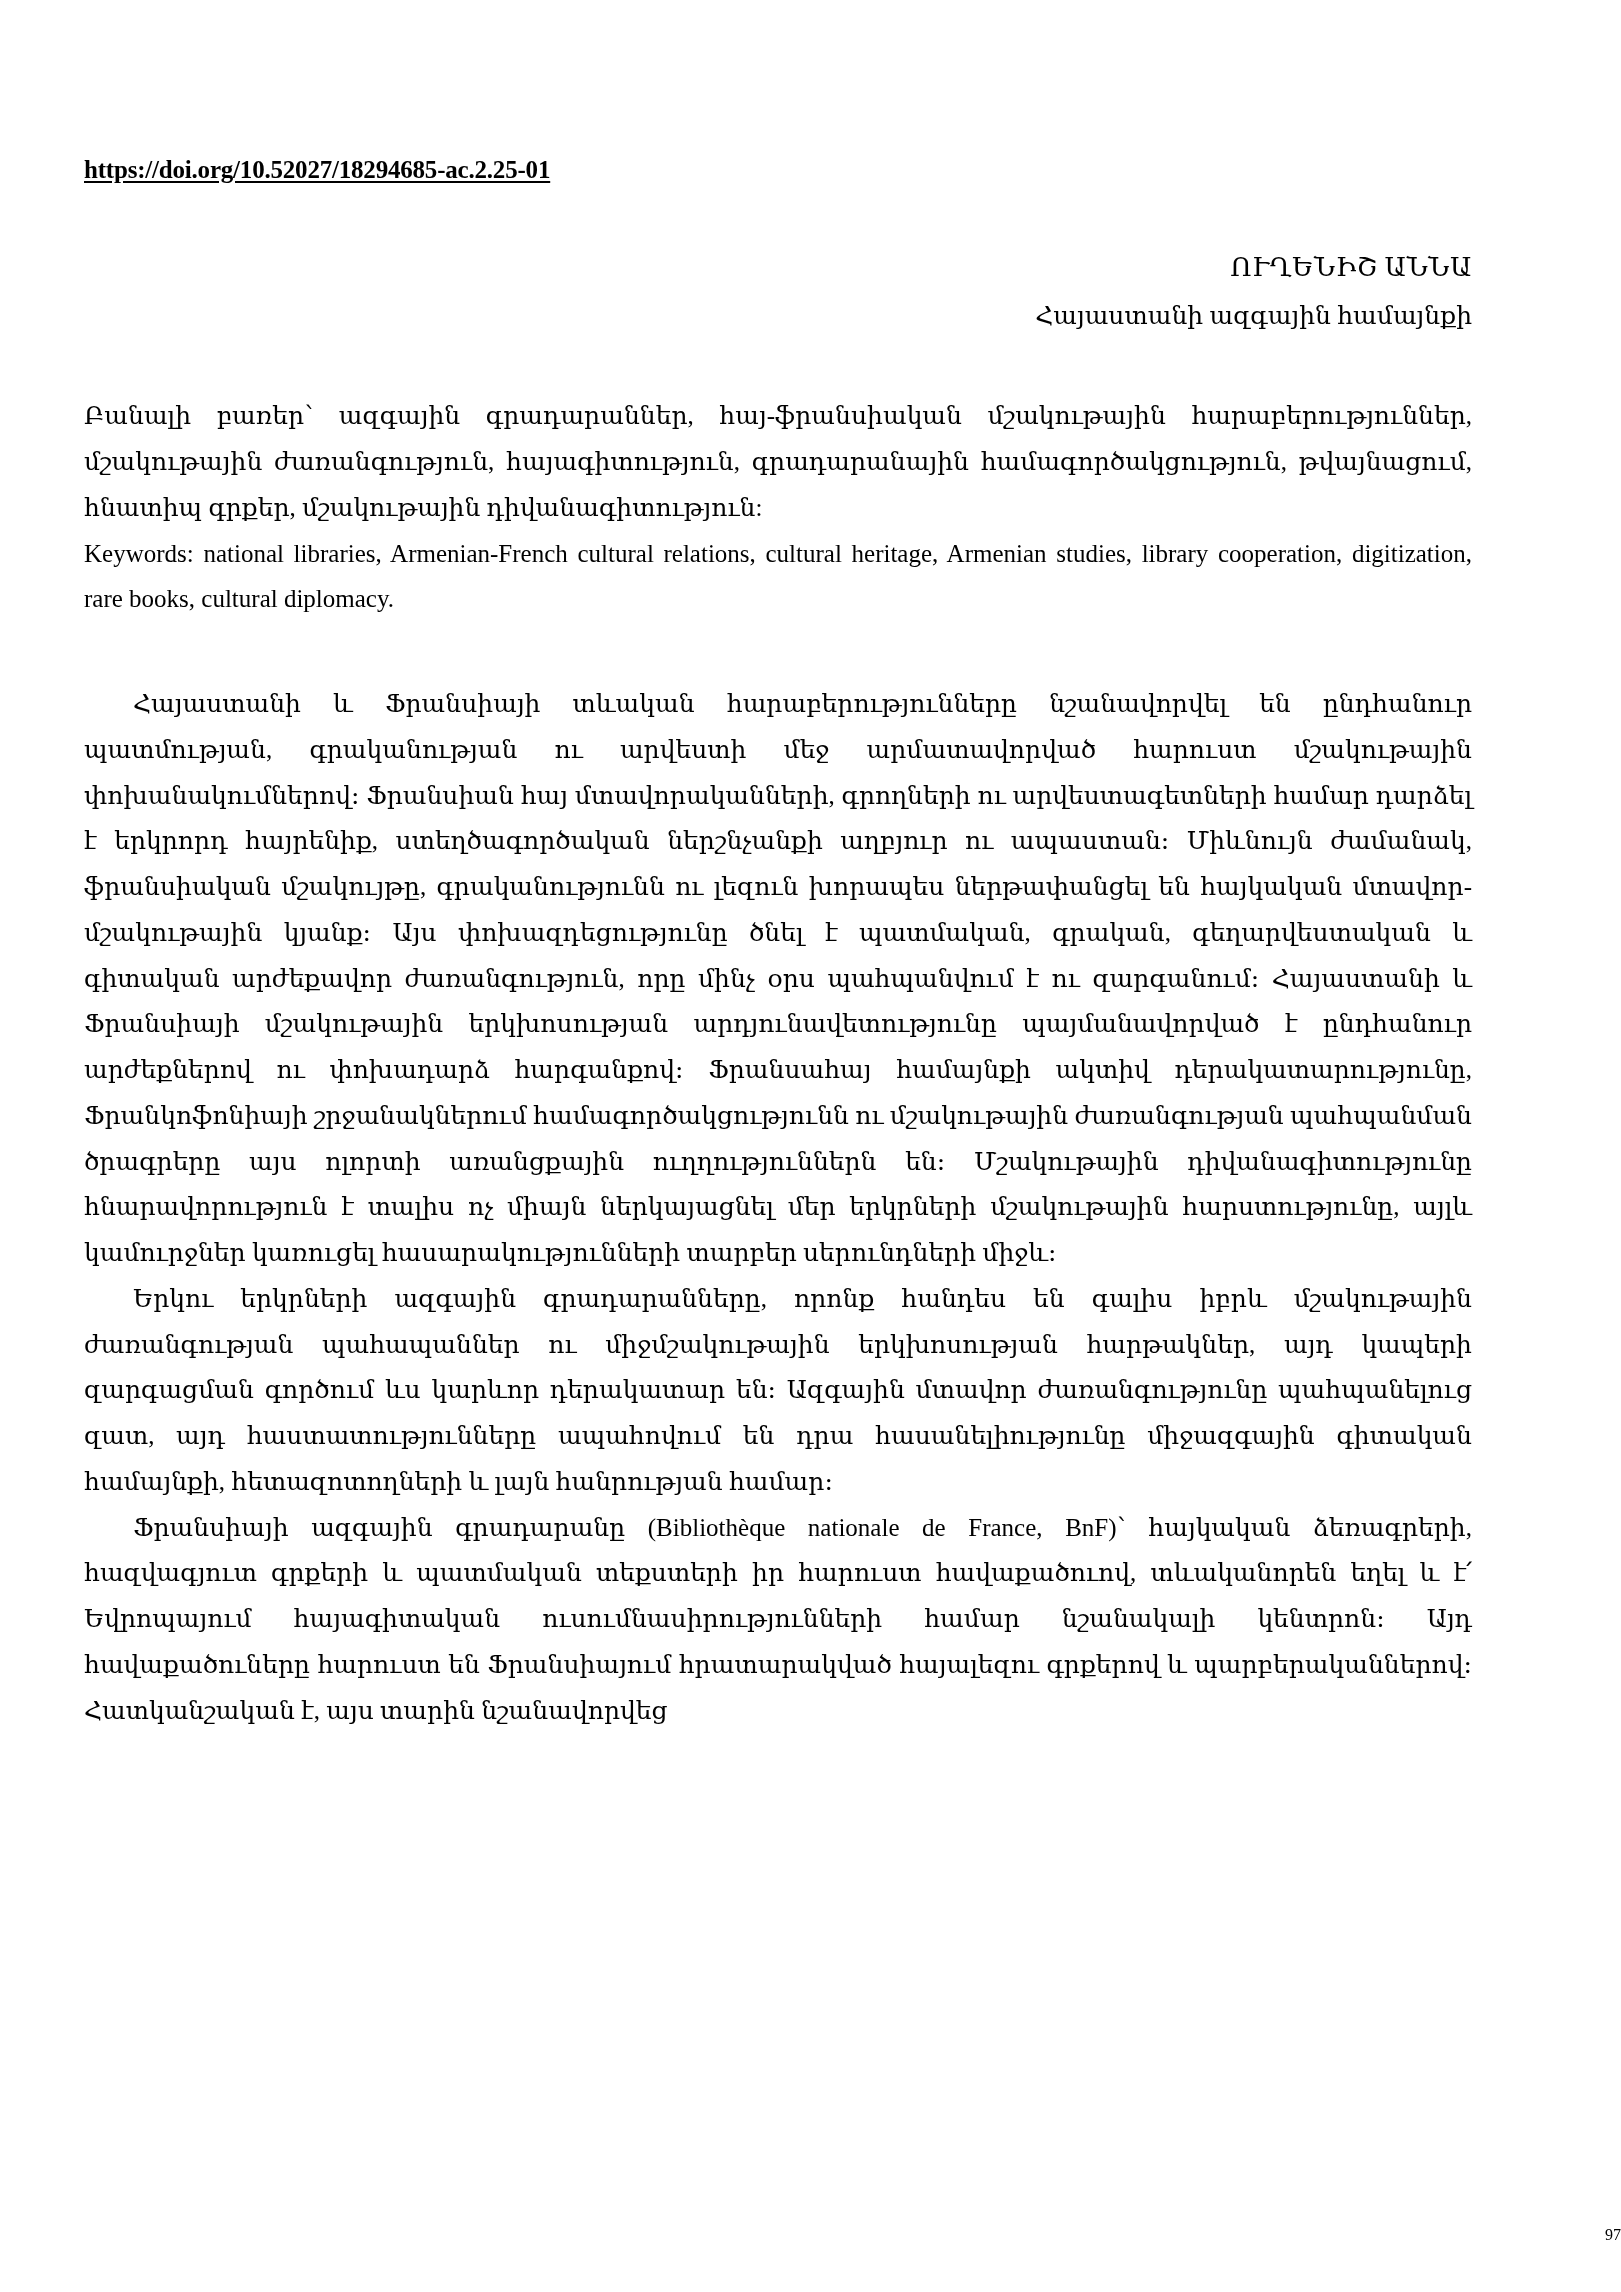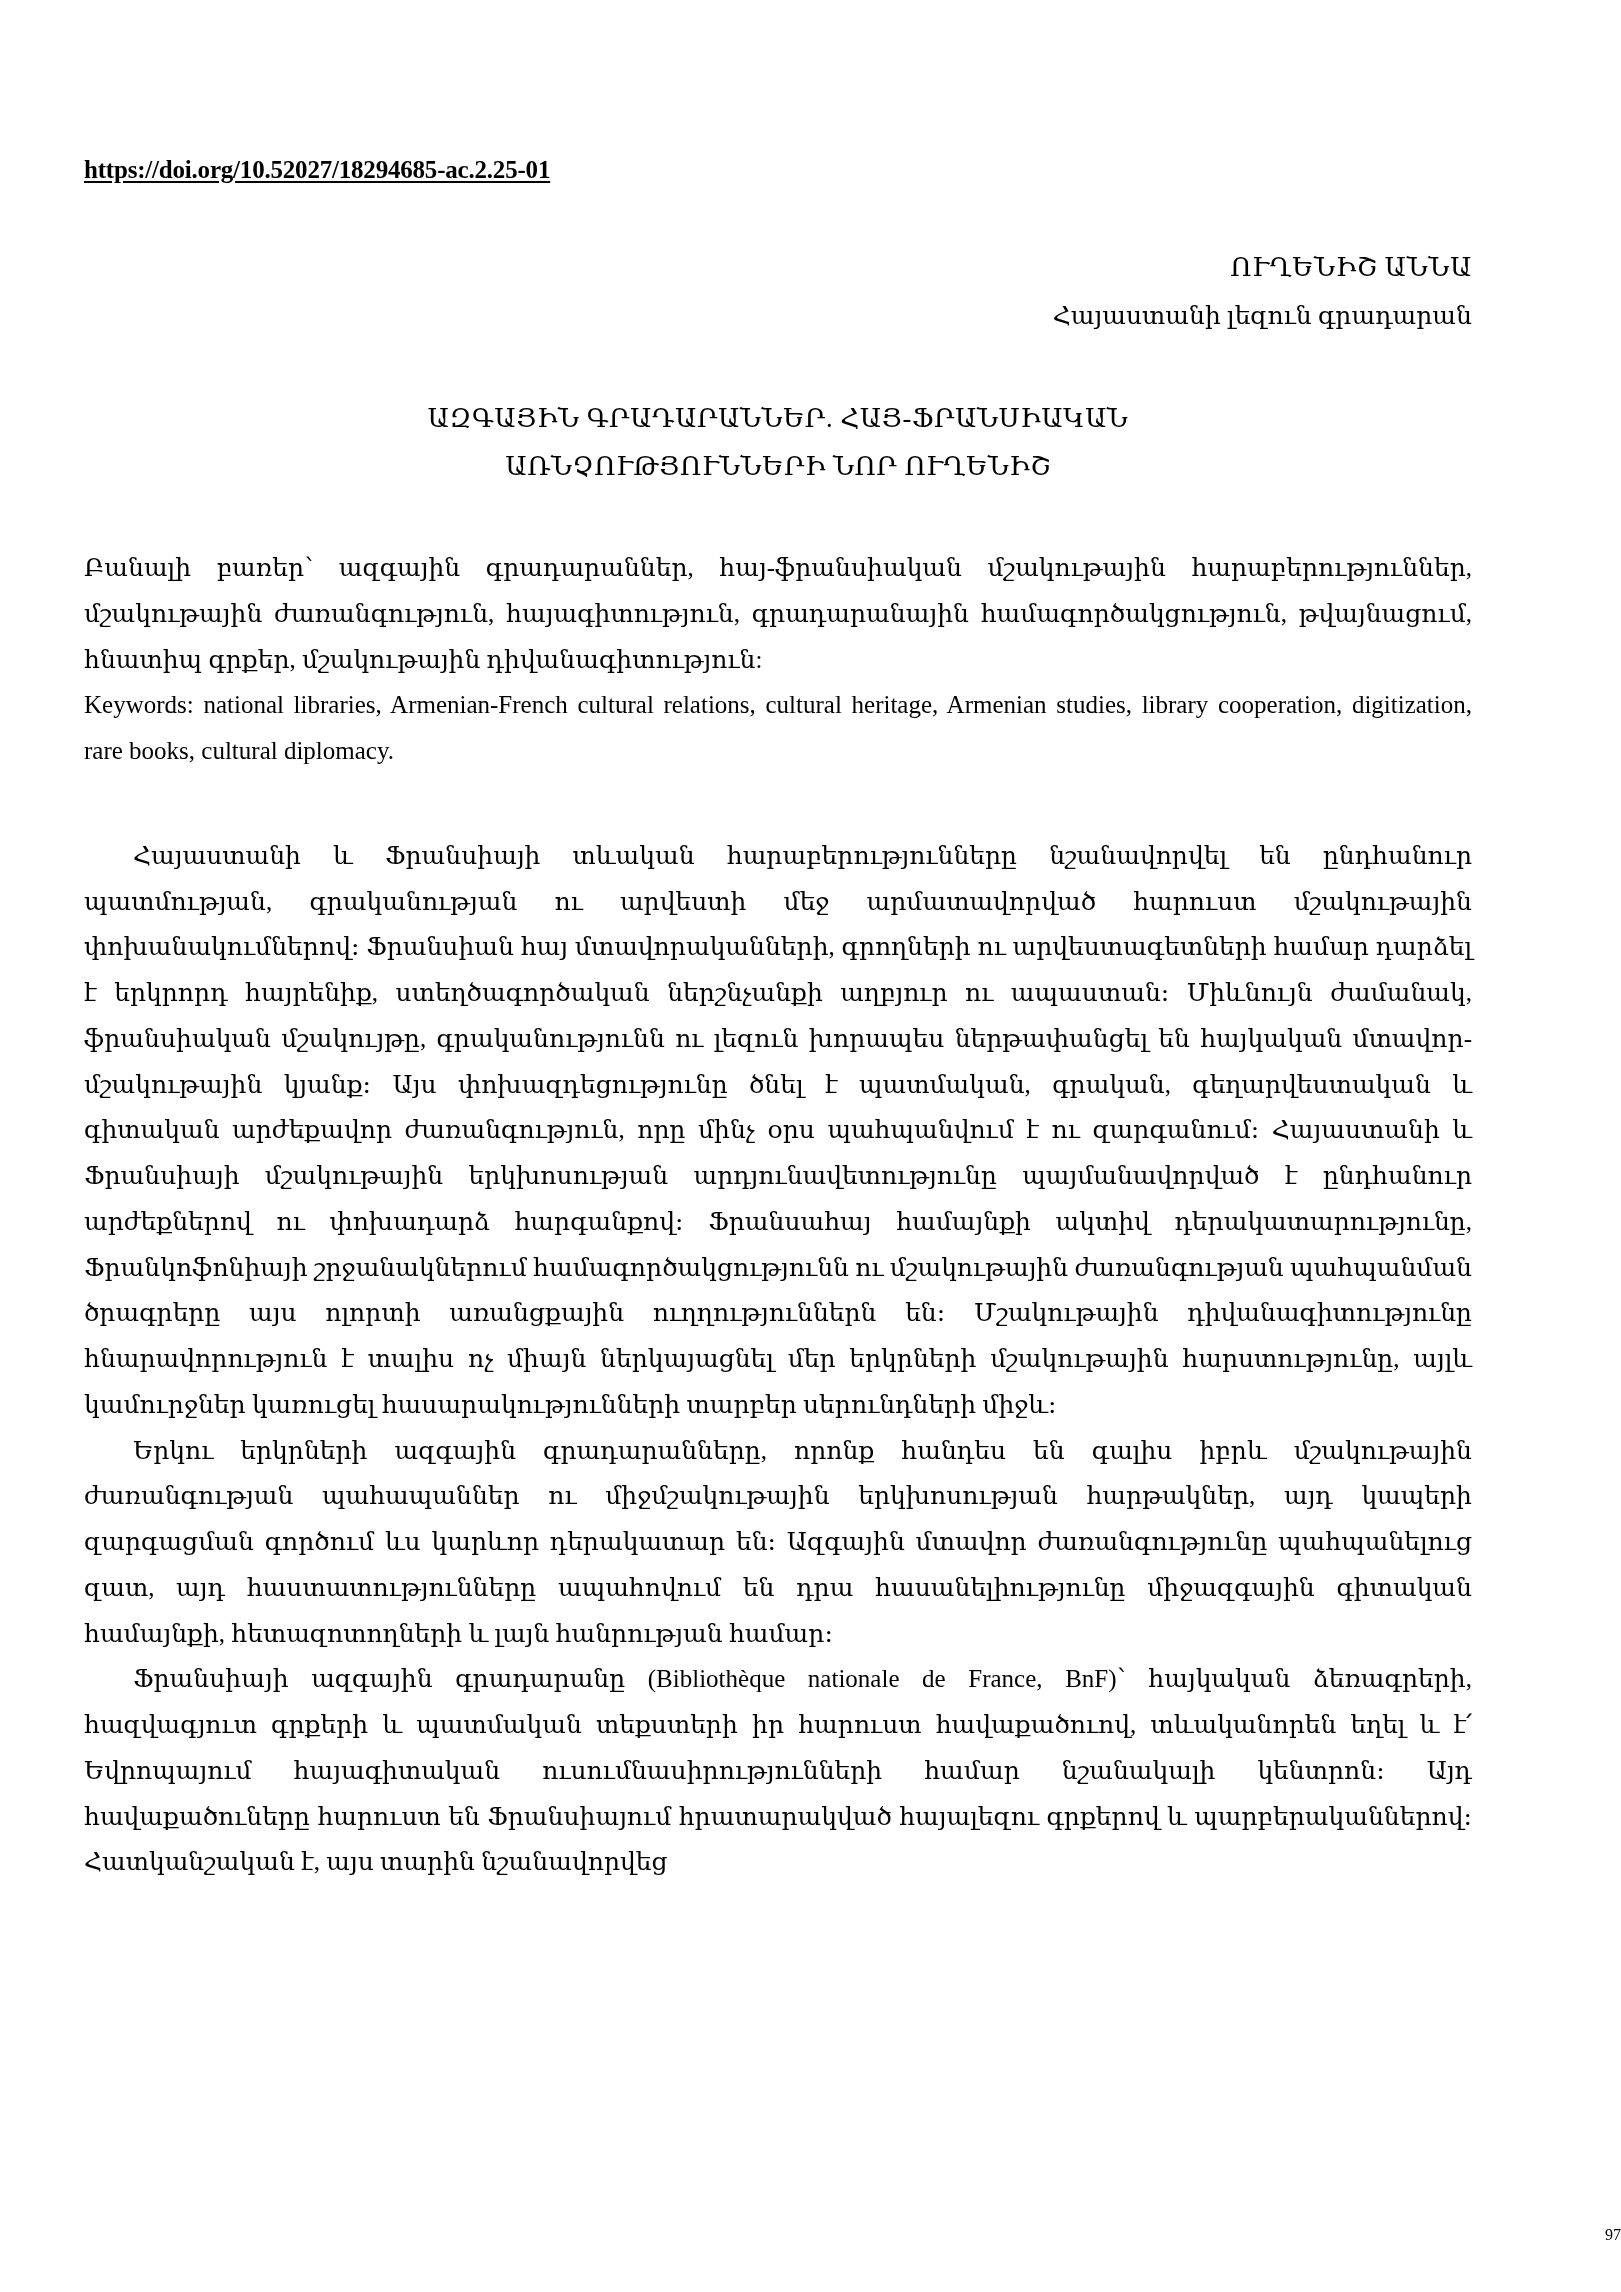--- a/index.html
+++ b/index.html
@@ -94,27 +94,23 @@
 </style>
 </head>
 <body>
 
 <div class="page">
 
   <div class="doi-line">https://doi.org/10.52027/18294685-ac.2.25-01</div>
 
   <div class="author-block">
     <div class="author-name">ՈՒՂԵՆԻՇ ԱՆՆԱ</div>
-    <div class="author-affil">Հայաստանի լեզուն գրադարան</div>
+    <div class="author-affil">Հայաստանի ազգային համայնքի</div>
   </div>
 
-  <div class="title-block">
-    <div class="title-line">ԱԶԳԱՅԻՆ ԳՐԱԴԱՐԱՆՆԵՐ. ՀԱՅ-ՖՐԱՆՍԻԱԿԱՆ</div>
-    <div class="title-line">ԱՌՆՉՈՒԹՅՈՒՆՆԵՐԻ ՆՈՐ ՈՒՂԵՆԻՇ</div>
-  </div>
 
   <div class="abstract-block">
     <p class="just kw-arm-first">
       <span class="kw-label">Բանալի բառեր՝</span>
       <span>ազգային գրադարաններ, հայ-ֆրանսիական մշակութային հարաբերություններ, մշակութային ժառանգություն, հայագիտություն, գրադարանային համագործակցություն, թվայնացում, հնատիպ գրքեր, մշակութային դիվանագիտություն:</span>
     </p>
     <p class="just">
       <span class="kw-label">Keywords:</span>
       <span>national libraries, Armenian-French cultural relations, cultural heritage, Armenian studies, library cooperation, digitization, rare books, cultural diplomacy.</span>
     </p>

